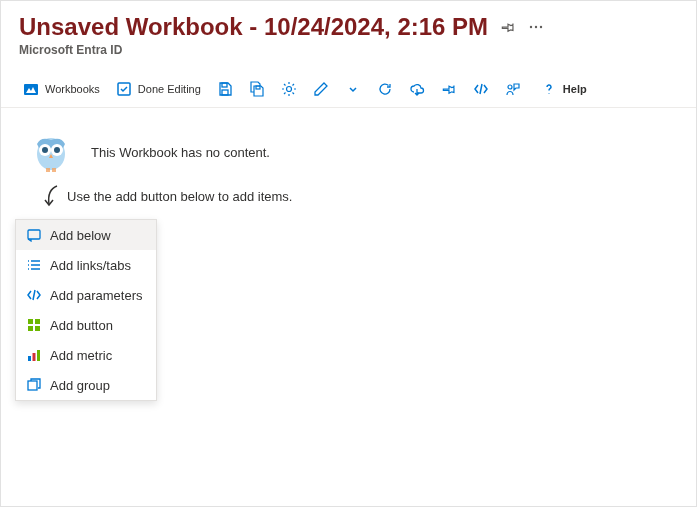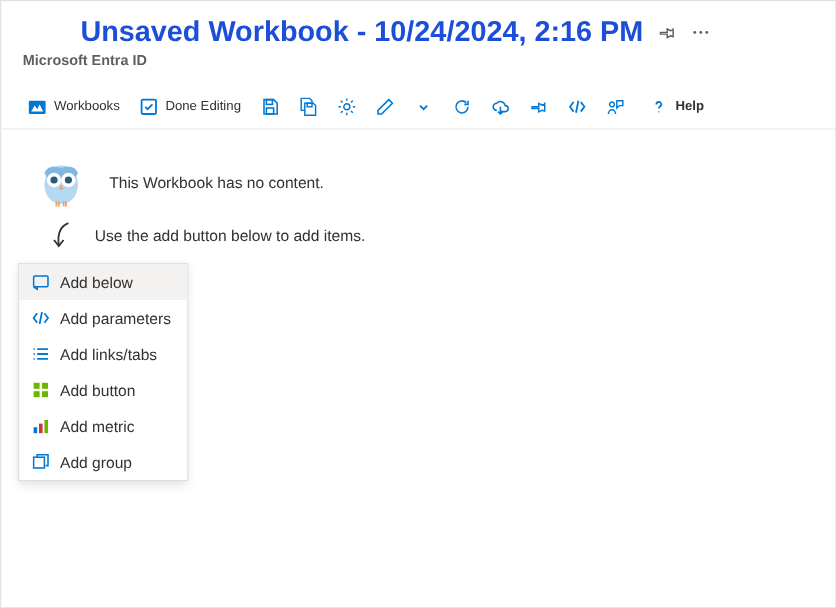--- a/index.html
+++ b/index.html
@@ -9,21 +9,21 @@
     color: #323130;
     background: #fff;
     width: 697px;
     height: 507px;
     overflow: hidden;
     position: relative;
     border: 1px solid #e1e1e1;
   }
   .header { padding: 12px 18px 4px 18px; }
   .title-row { display: flex; align-items: center; gap: 12px; }
-  .title { font-size: 24px; font-weight: 600; color: #1d4ed8; margin-left: 48px; }
+  .title { font-size: 24px; font-weight: 600; color: #7f1d1d; }
   .title-icon { color: #605e5c; cursor: pointer; }
   .subtitle { font-size: 12px; color: #605e5c; margin-top: 2px; font-weight: bold; }
   .toolbar {
     display: flex;
     align-items: center;
     gap: 0;
     padding: 6px 14px 6px 14px;
     border-bottom: 1px solid #edebe9;
     margin-top: 10px;
   }
@@ -35,21 +35,21 @@
     font-size: 11px;
     color: #323130;
     cursor: pointer;
     border-radius: 2px;
   }
   .tb-icon { color: #0078d4; display: inline-flex; align-items: center; justify-content: center; width: 16px; height: 16px; }
   .content { padding: 22px 28px; position: relative; }
   .empty-row { display: flex; align-items: center; gap: 18px; }
   .owl { width: 44px; height: 44px; flex-shrink: 0; }
   .empty-text { font-size: 13px; color: #323130; }
-  .hint-row { display: flex; align-items: center; gap: 12px; margin-top: 8px; margin-left: 10px; }
+  .hint-row { display: flex; align-items: center; margin-top: 8px; margin-left: 10px; }
   .hint-text { font-size: 13px; color: #323130; }
   .arrow-svg { width: 28px; height: 28px; }
   .add-btn {
     display: inline-flex;
     align-items: center;
     gap: 6px;
     padding: 6px 10px;
     font-size: 13px;
     color: #323130;
     cursor: pointer;
@@ -253,32 +253,32 @@
       <svg width="14" height="14" viewBox="0 0 14 14" fill="none" stroke="#0078d4" stroke-width="1.3">
           <rect x="1" y="2" width="12" height="9" rx="1"></rect>
           <path d="M1 11l3 2v-2"></path>
         </svg>
     </span>
     <span>Add below</span>
   </div>
   <div class="dd-item">
     <span class="dd-icon">
       <svg width="14" height="14" viewBox="0 0 14 14" fill="none" stroke="#0078d4" stroke-width="1.5">
+          <path d="M4 3h9M4 7h9M4 11h9M1 3h1M1 7h1M1 11h1"></path>
+        </svg>
+    </span>
+    <span>Add links/tabs</span>
+  </div>
+  <div class="dd-item">
+    <span class="dd-icon">
+      <svg width="14" height="14" viewBox="0 0 14 14" fill="none" stroke="#0078d4" stroke-width="1.5">
           <path d="M4 3L1 7l3 4M10 3l3 4-3 4M8 2L6 12"></path>
         </svg>
     </span>
     <span>Add parameters</span>
-  </div>
-  <div class="dd-item">
-    <span class="dd-icon">
-      <svg width="14" height="14" viewBox="0 0 14 14" fill="none" stroke="#0078d4" stroke-width="1.5">
-          <path d="M4 3h9M4 7h9M4 11h9M1 3h1M1 7h1M1 11h1"></path>
-        </svg>
-    </span>
-    <span>Add links/tabs</span>
   </div>
   <div class="dd-item">
     <span class="dd-icon">
       <svg width="14" height="14" viewBox="0 0 14 14" fill="#6bb700">
           <rect x="1" y="1" width="5" height="5"></rect>
           <rect x="8" y="1" width="5" height="5"></rect>
           <rect x="1" y="8" width="5" height="5"></rect>
           <rect x="8" y="8" width="5" height="5"></rect>
         </svg>
     </span>

